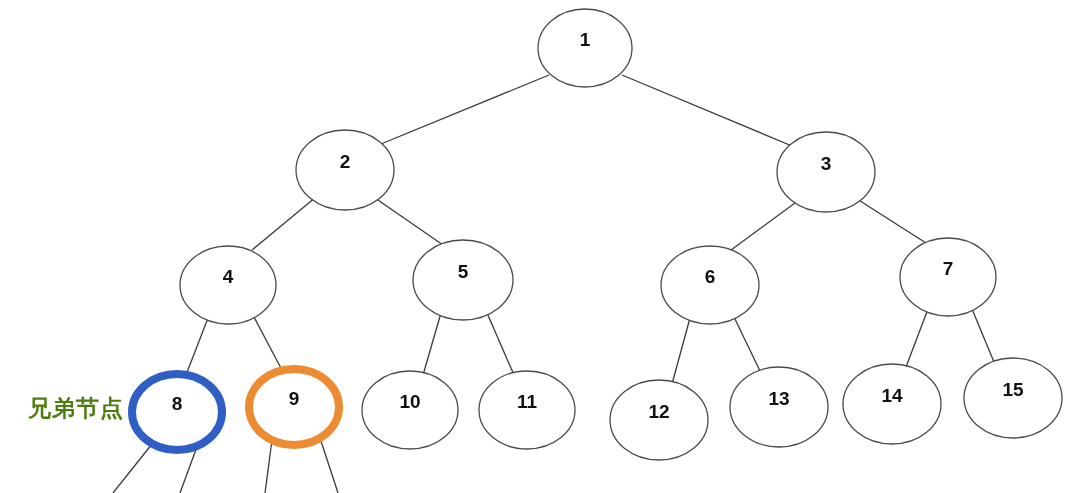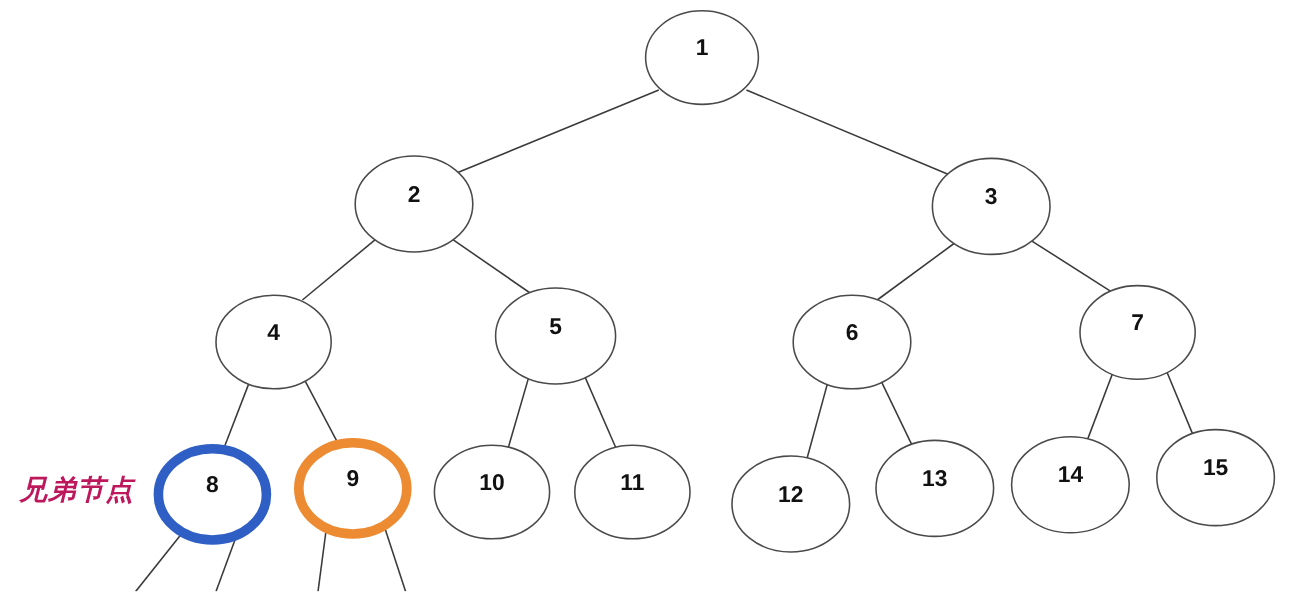--- a/index.html
+++ b/index.html
@@ -144,16 +144,16 @@
           <text x="892" y="397" class="node-label">14</text>
         </g>
         <g>
           <ellipse cx="1013" cy="398" rx="49" ry="40" stroke="#4a4a4a" class="node-ellipse" fill="#ffffff"></ellipse>
           <text x="1013" y="391" class="node-label">15</text>
         </g>
       </g>
   </svg>
 
   <div id="annotations-layer">
-      <div class="annotation-text" style="left: 16px; top: 393px; color: #be185d; font-style: italic;">兄弟节点</div>
+      <div class="annotation-text" style="left: 28px; top: 393px; color: #4d7c0f;">兄弟节点</div>
     </div>
 
 </div>
 
 </body></html>

